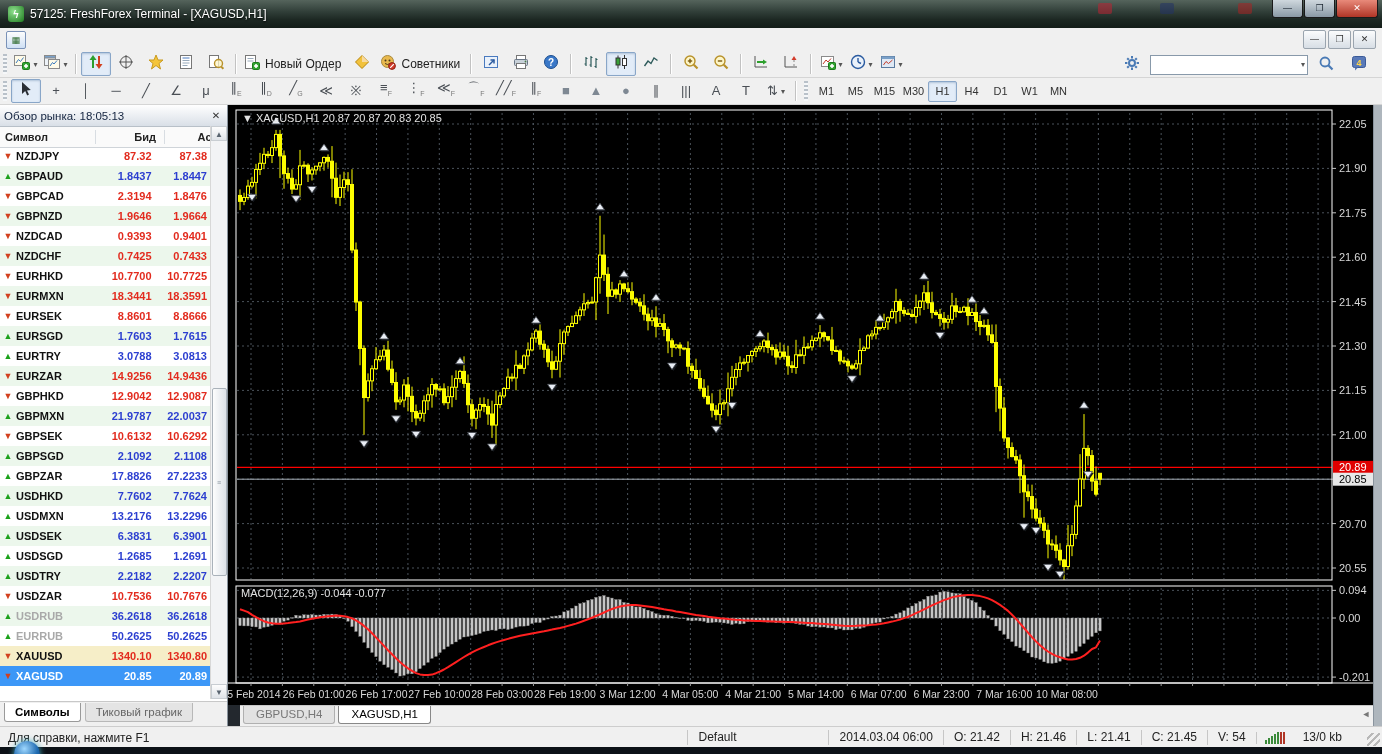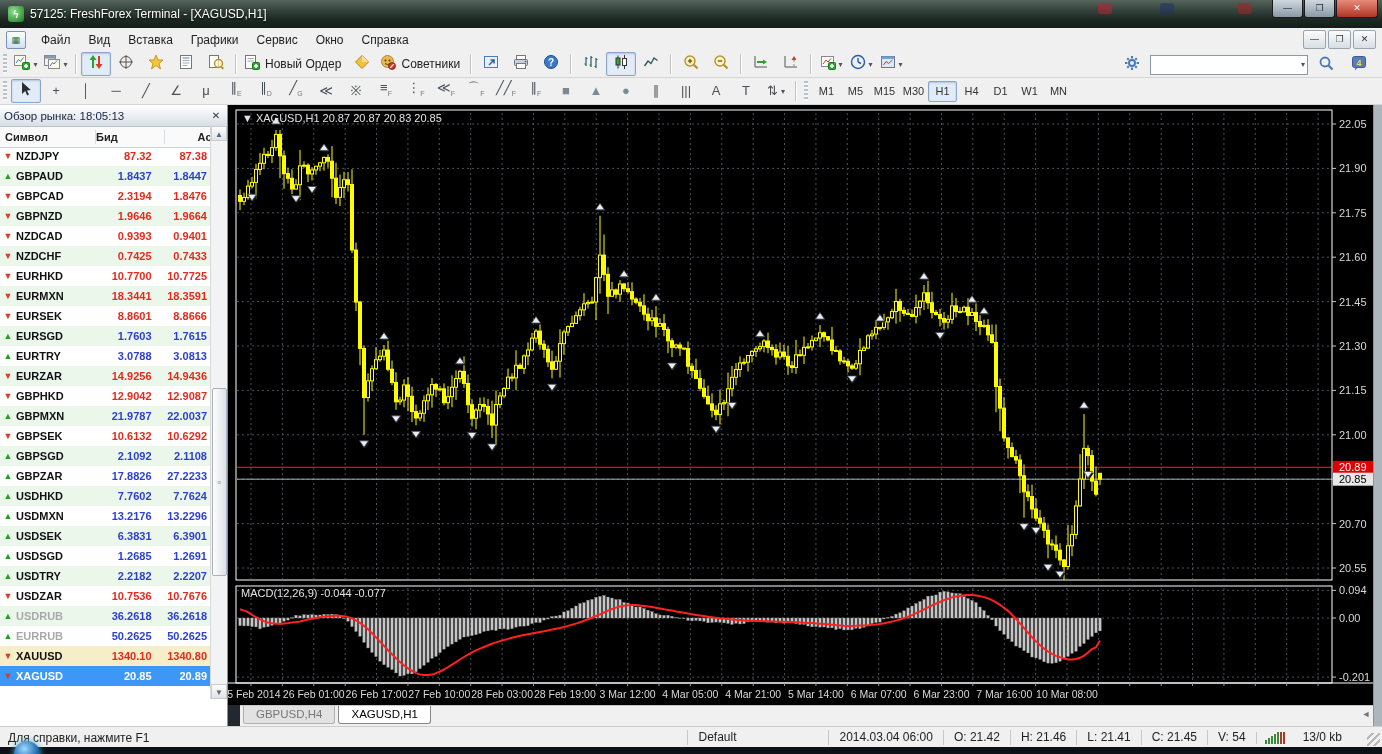--- a/index.html
+++ b/index.html
@@ -56,21 +56,21 @@
   .tf.active{background:#e2ecf8;border-color:#89a6c8;box-shadow:inset 0 1px 2px rgba(90,120,160,.35)}
   
   #mwpanel{position:absolute;left:0;top:105px;width:228px;height:621px;background:#fff;
     border-right:1px solid #8a949e;box-sizing:border-box}
   #mwheader{height:21px;background:linear-gradient(#ffffff,#d9dfe7);border-bottom:1px solid #b8c0c8;
     display:flex;align-items:center;font-size:11.5px;color:#13233f;padding-left:4px}
   #mwheader .x{margin-left:auto;margin-right:4px;font-size:10px;color:#333;width:14px;text-align:center}
   #mwcols{height:20px;display:flex;align-items:center;font-size:11px;font-weight:bold;color:#222;
     background:#fafafa;border-bottom:1px solid #cfd4d9}
   .c-sym{width:90px;padding-left:5px}
-  .c-bid{width:60px;text-align:left;padding-right:8px}
+  .c-bid{width:60px;text-align:right;padding-right:8px}
   .c-ask{width:52px;text-align:right;padding-right:5px}
   #mwcols div{border-right:1px solid #d8dde2;height:14px;line-height:14px}
   #mwrows{position:absolute;top:41px;left:0;width:212px}
   .mrow{height:20px;display:flex;align-items:center;font-size:11px;font-weight:bold;color:#111}
   .mrow .sy{width:90px;padding-left:3px;display:flex;align-items:center;gap:3px;overflow:hidden}
   .mrow .bd{width:60px;text-align:right;padding-right:4px}
   .mrow .ak{width:52px;text-align:right;padding-right:5px}
   .arr{font-size:9px;width:10px;text-align:center}
   .arr.up{color:#1ba11b}.arr.down{color:#d2401e}
   .mrow.alt{background:#ecf7ec}
@@ -128,29 +128,20 @@
     <div class="deskblob" style="left:1238px;background:#a22"></div>
     <div id="wctrl">
       <div class="wb">—</div>
       <div class="wb">❐</div>
       <div class="wb close">✕</div>
     </div>
   </div>
 
   <div id="menubar">
     <div class="mico">▦</div>
-    <div id="menuitems" style="display:flex">
-        <div class="mi">Файл</div>
-        <div class="mi">Вид</div>
-        <div class="mi">Вставка</div>
-        <div class="mi">Графики</div>
-        <div class="mi">Сервис</div>
-        <div class="mi">Окно</div>
-        <div class="mi">Справка</div>
-      </div>
     <div id="mdictrl">
         <div class="mb">—</div>
         <div class="mb">❐</div>
         <div class="mb">✕</div>
       </div>
   </div>
 
   <div class="toolbar" id="toolbar1">
       <div class="handle"></div>
       <div class="tbtn">
@@ -701,20 +692,24 @@
           </span>
           <span class="bd v" style="color:#e22b1e">20.85</span>
           <span class="ak v" style="color:#e22b1e">20.89</span>
         </div>
       </div>
     <div id="mwsb">
       <div class="sba">▲</div>
       <div class="thumb">≡</div>
       <div class="sba sbadn">▼</div>
     </div>
+    <div id="mwtabs">
+        <div class="ptab active">Символы</div>
+        <div class="ptab">Тиковый график</div>
+      </div>
   </div>
 
   <svg id="chart-svg" width="1146" height="600" viewBox="228 105 1146 600">
       <rect x="228" y="105" width="1146" height="600" fill="#000000"></rect>
       <line x1="251" y1="113" x2="251" y2="579" stroke="#4a525a" stroke-dasharray="2 3" stroke-width="1"></line>
       <line x1="251" y1="588" x2="251" y2="682" stroke="#4a525a" stroke-dasharray="2 3" stroke-width="1"></line>
       <line x1="282.385" y1="113" x2="282.385" y2="579" stroke="#4a525a" stroke-dasharray="2 3" stroke-width="1"></line>
       <line x1="282.385" y1="588" x2="282.385" y2="682" stroke="#4a525a" stroke-dasharray="2 3" stroke-width="1"></line>
       <line x1="313.77" y1="113" x2="313.77" y2="579" stroke="#4a525a" stroke-dasharray="2 3" stroke-width="1"></line>
       <line x1="313.77" y1="588" x2="313.77" y2="682" stroke="#4a525a" stroke-dasharray="2 3" stroke-width="1"></line>

